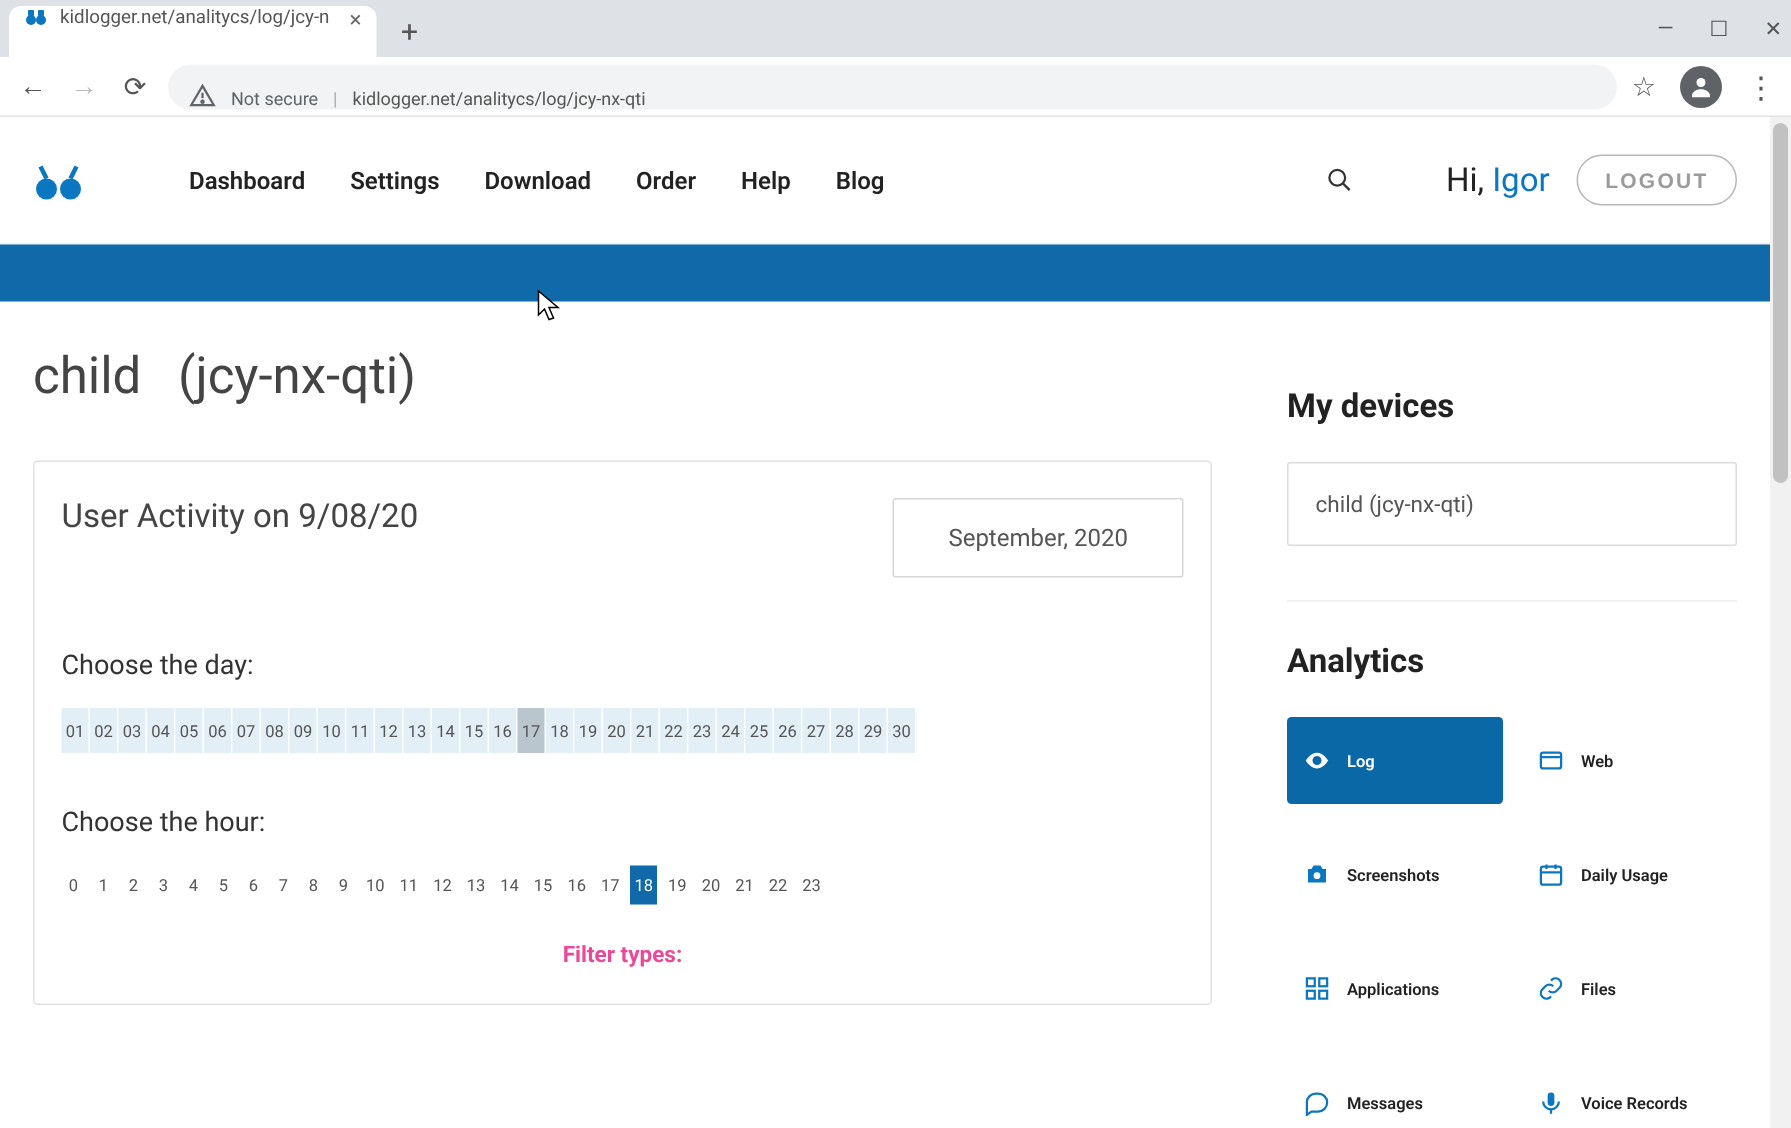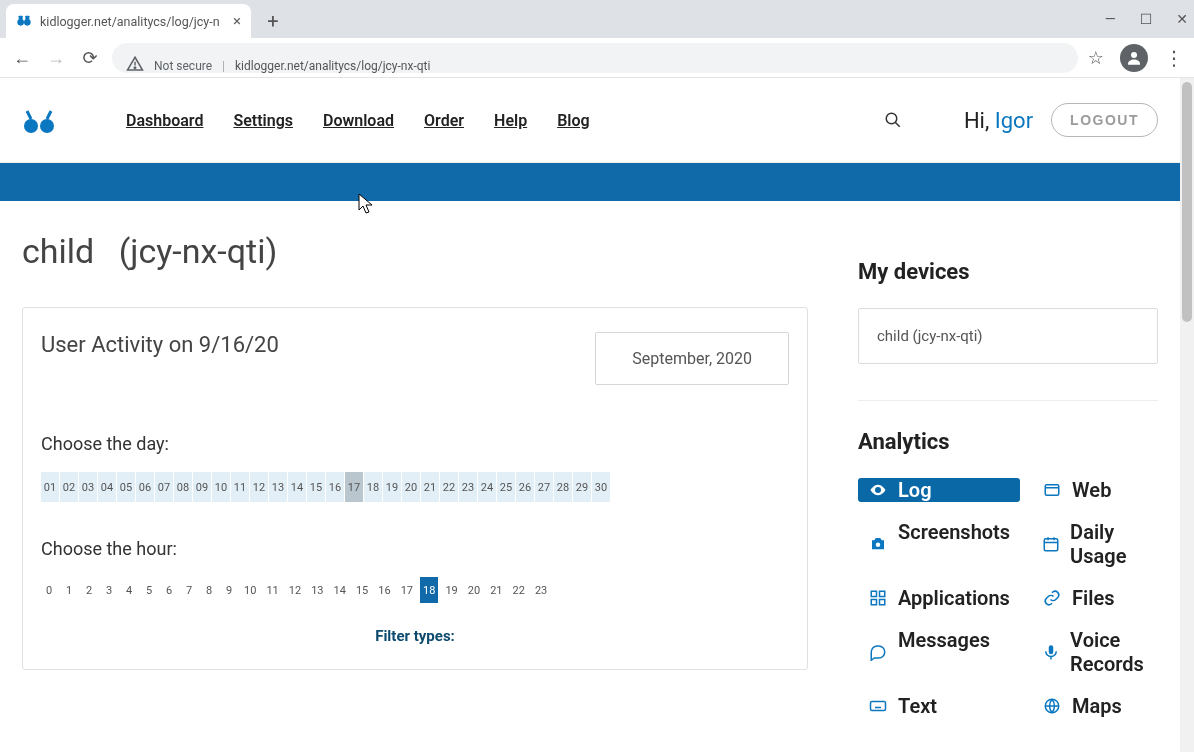--- a/index.html
+++ b/index.html
@@ -20,21 +20,20 @@
     align-items: flex-end;
     padding-left: 6px;
     position: relative;
   }
   .tab {
     background: #fff;
     height: 34px;
     min-width: 245px;
     border-radius: 8px 8px 0 0;
     display: flex;
-    align-items: center;
     padding: 0 10px;
     font-size: 12.5px;
     color: #555;
     gap: 8px;
   }
   .tab .favicon { width:16px;height:16px; color:#0a77c0; }
   .tab .title { flex:1; white-space: nowrap; overflow:hidden; text-overflow: ellipsis; }
   .tab .close { font-size:15px; color:#666; cursor:pointer; }
   .new-tab { width:28px;height:28px; display:flex;align-items:center;justify-content:center;
              font-size:20px;color:#555;margin-left:8px;margin-bottom:3px;cursor:pointer;}
@@ -101,21 +100,21 @@
   
   .site-header{
     height:85px;
     border-bottom:1px solid #eee;
     display:flex;
     align-items:center;
     padding:0 22px;
   }
   .logo{ margin-right:70px; color:#0a77c0;}
   .nav{display:flex;gap:30px;font-weight:600;font-size:16px;color:#222;}
-  .nav span{cursor:pointer;text-decoration:underline;}
+  .nav span{cursor:pointer;}
   .header-spacer{flex:1;}
   .search-icon{font-size:17px;color:#333;margin-right:62px;cursor:pointer;}
   .greeting{font-size:22px;color:#222;margin-right:18px;}
   .greeting .uname{color:#0a77c0;}
   .logout-btn{
     border:1.5px solid #b7b7b7;
     color:#9b9b9b;
     background:#fff;
     padding:8px 18px;
     border-radius:22px;
@@ -169,21 +168,21 @@
   .day-cell.selected{background:#b9c6cd;}
   .hour-row{display:flex;gap:4px;margin-bottom:24px;}
   .hour-cell{
     min-width:16px;height:26px;
     display:flex;align-items:center;justify-content:center;
     font-size:11px;color:#555;cursor:pointer;
     padding:0 3px;
   }
   .hour-cell.selected{background:#106aaa;color:#fff;}
 
-  .filter-label{font-weight:700;font-size:15px;text-align:center;color:#0c4a6e;margin-top:6px;}
+  .filter-label{font-weight:700;font-size:15px;text-align:center;color:#ec4899;margin-top:6px;}
 
   
   .right{width:300px;margin-top:28px;}
   .side-h3{font-size:22px;font-weight:700;color:#222;margin-bottom:24px;}
   .device-box{
     border:1px solid #dcdcdc;
     padding:18px;
     font-size:15px;
     color:#555;
     margin-bottom:36px;
@@ -191,23 +190,23 @@
     cursor:pointer;
   }
   hr.side-sep{border:none;border-top:1px solid #eee;margin-bottom:28px;}
   .analytics-list{
     display:grid;
     grid-template-columns:1fr 1fr;
     row-gap:18px;
     column-gap:12px;
   }
   .ana-item{
-    display:flex;gap:10px;
-    font-size:20px;color:#222;font-weight:600;cursor:pointer;
-    padding:0 10px;
+    display:flex;align-items:center;gap:10px;
+    font-size:11px;color:#222;font-weight:600;cursor:pointer;
+    padding:20px 10px;
     border-radius:3px;
   }
   .ana-item.active{background:#0a68a7;color:#fff;}
   .ana-item .icon{width:20px;color:#0a77c0;display:flex;align-items:center;justify-content:center;}
   .ana-item.active .icon{color:#fff;}
 
   
   svg{display:block;}
 
   .cursor-img{
@@ -308,21 +307,21 @@
 
     <div class="content">
       <div class="left">
         <h1 class="page-title">
           <span>child</span>
           <span class="id">(jcy-nx-qti)</span>
         </h1>
 
         <div class="activity-card">
           <div class="card-head">
-            <h2>User Activity on 9/16/20</h2>
+            <h2>User Activity on 9/08/20</h2>
             <div class="month-select">September, 2020</div>
           </div>
 
           <div class="section-label">Choose the day:</div>
           <div class="day-row" id="day-row">
               <div class="day-cell">01</div>
               <div class="day-cell">02</div>
               <div class="day-cell">03</div>
               <div class="day-cell">04</div>
               <div class="day-cell">05</div>

